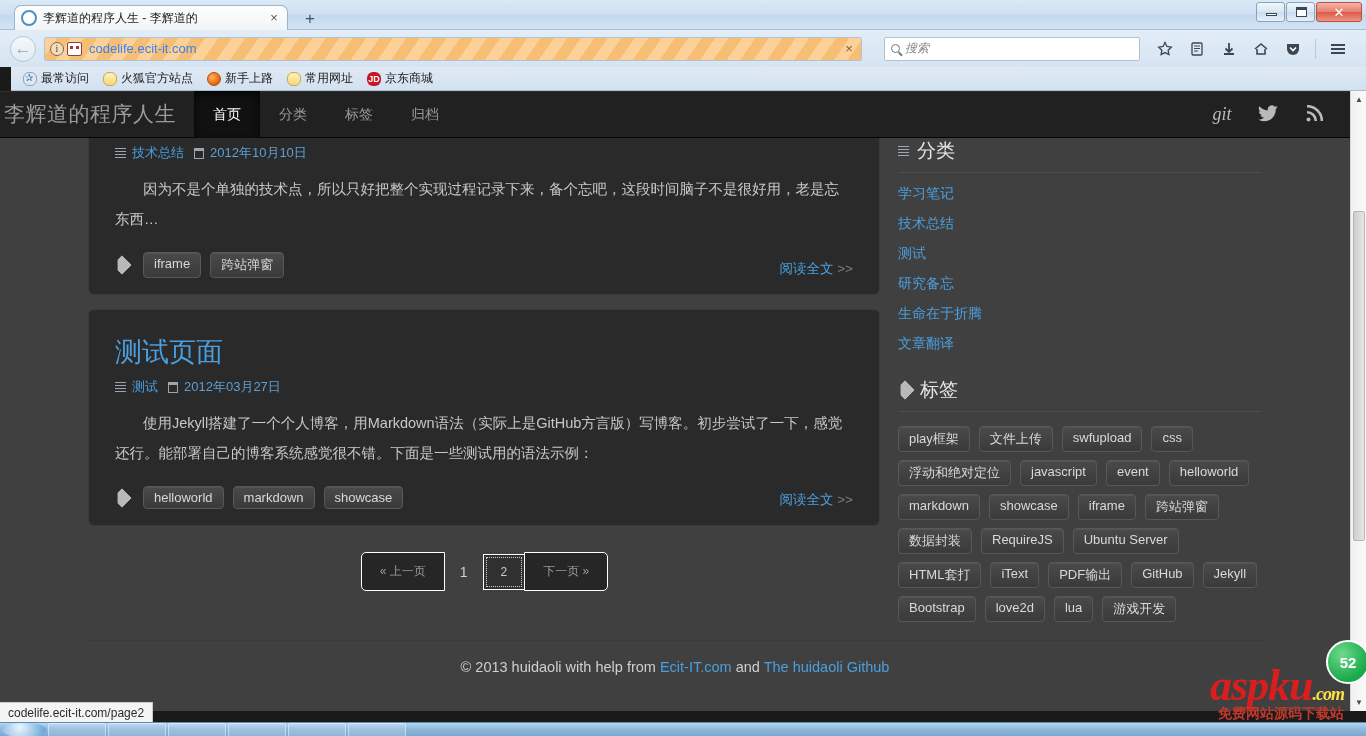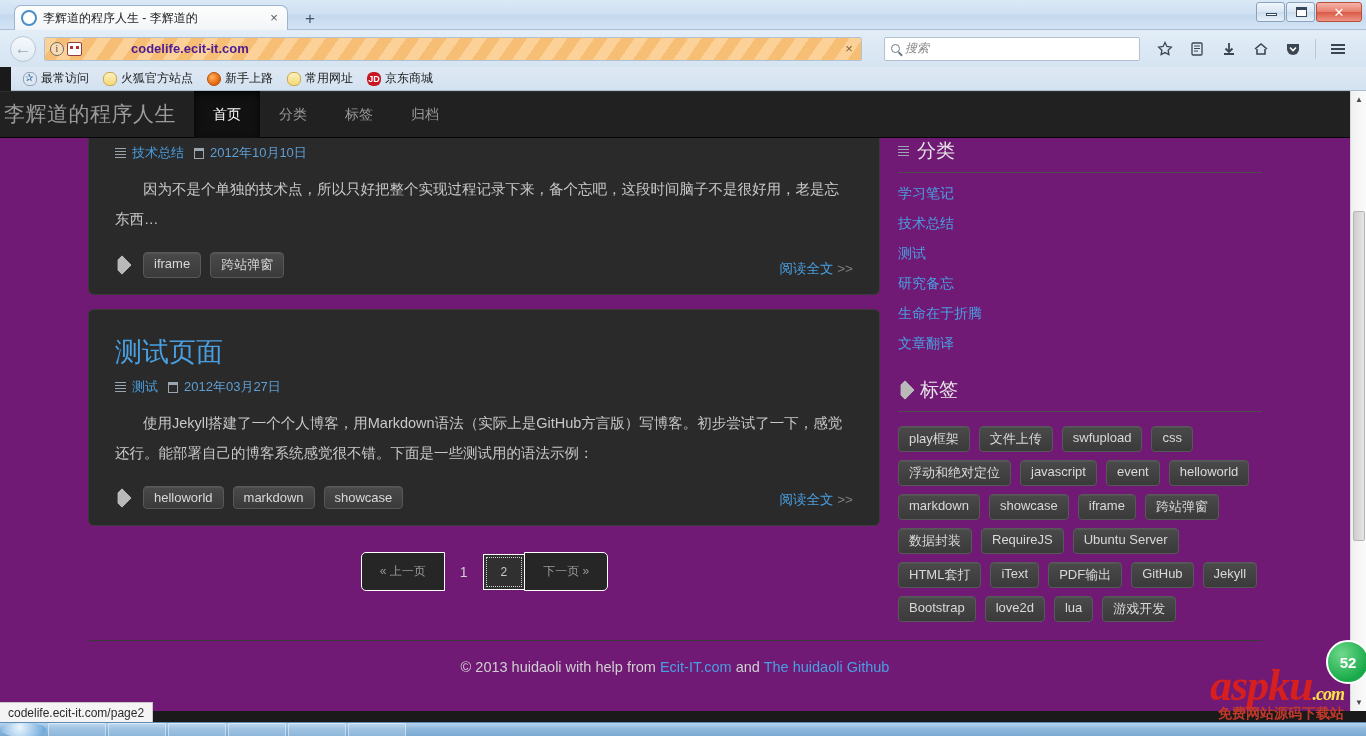--- a/index.html
+++ b/index.html
@@ -93,21 +93,21 @@
   .icon-robot {
     width:15px; height:14px; background:#fff; border:1px solid #8f3f3f; border-radius:2px;
     position:relative;
   }
   .icon-robot::before{content:"";position:absolute;left:2px;top:3px;width:3px;height:3px;background:#b03030;}
   .icon-robot::after{content:"";position:absolute;right:2px;top:3px;width:3px;height:3px;background:#b03030;}
   .urltext {
     position: relative; flex: 1; padding-left: 7px; font-size: 13px; color: #24292e;
     white-space: nowrap; overflow: hidden;
   }
-  .urltext b { font-weight: bold; color: #4c1d95; margin-left: 42px; }
+  .urltext b { font-weight: normal; color: #3b82f6; }
   .urlstop {
     position: relative; width: 22px; height: 22px; margin-right:1px;
     display:flex; align-items:center; justify-content:center;
     color:#7a6338; font-size: 13px; cursor:pointer;
   }
   .searchwrap {
     flex:none; width: 256px; height: 24px; margin-left: 22px;
     border:1px solid #b3c2d1; border-radius:2px; background:#fff;
     display:flex; align-items:center; padding:0 6px; gap:5px;
   }
@@ -129,21 +129,21 @@
   .bm-ico { width:14px; height:14px; flex:none; border-radius:6px; }
   .ico-star { background:#dfe8f2; border:1px solid #8fa5bb; position:relative; }
   .ico-star::after{content:"\2730"; position:absolute; left:1px; top:-1px; font-size:10px; color:#3d6ea5;}
   .ico-folder { background: linear-gradient(to bottom,#fdf0bd,#f5d877); border:1px solid #c9a94a; }
   .ico-fox { border-radius:50%; background: radial-gradient(circle at 35% 35%, #ffb25c, #e4620b 70%); border:1px solid #b84b06;}
   .ico-jd { background:#c81623; color:#fff; font-size:9px; font-weight:bold; text-align:center; line-height:14px; font-family:"Liberation Sans",sans-serif;}
 
   
   .viewport {
     position:absolute; left:0; top:91px; width:1366px; height:620px;
-    background:#701a75; overflow:hidden;
+    background:#404040; overflow:hidden;
   }
   .page { width: 1350px; height: 620px; position:relative; }
 
   .site-header {
     width:1350px; height:47px; background:#212121;
     border-bottom:1px solid #050505;
     box-shadow: 0 1px 0 #2e2e2e inset;
     display:flex; align-items:center;
   }
   .brand {
@@ -391,20 +391,35 @@
   <div class="viewport">
     <div class="page">
 
       <div class="site-header">
         <div class="brand">李辉道的程序人生</div>
         <div class="nav">
           <a class="active">首页</a>
           <a>分类</a>
           <a>标签</a>
           <a>归档</a>
+        </div>
+        <div class="social">
+          <div class="s s-git">git</div>
+          <div class="s">
+            <svg width="22" height="18" viewBox="0 0 24 20">
+                <path d="M23 2.5a9 9 0 0 1-2.6.7A4.5 4.5 0 0 0 22.4.8a9 9 0 0 1-2.9 1.1A4.5 4.5 0 0 0 11.8 6 12.8 12.8 0 0 1 2.5 1.3a4.5 4.5 0 0 0 1.4 6A4.4 4.4 0 0 1 1.9 6.7a4.5 4.5 0 0 0 3.6 4.4 4.5 4.5 0 0 1-2 .1 4.5 4.5 0 0 0 4.2 3.1A9 9 0 0 1 .9 16.2 12.7 12.7 0 0 0 7.8 18c8.3 0 12.8-6.9 12.8-12.8V4.6A9 9 0 0 0 23 2.5z" fill="#b9b9b9"></path>
+              </svg>
+          </div>
+          <div class="s">
+            <svg width="18" height="18" viewBox="0 0 18 18">
+                <circle cx="3.5" cy="14.5" r="2" fill="#b9b9b9"></circle>
+                <path d="M2 8.5a7.5 7.5 0 0 1 7.5 7.5h2.6A10.1 10.1 0 0 0 2 5.9z" fill="#b9b9b9"></path>
+                <path d="M2 2.4a13.6 13.6 0 0 1 13.6 13.6h2.6A16.2 16.2 0 0 0 2 -.2z" fill="#b9b9b9"></path>
+              </svg>
+          </div>
         </div>
       </div>
 
       <div class="content">
 
         <div class="main-col">
 
           <div class="post first">
             <div class="meta">
               <span class="ico-list">

